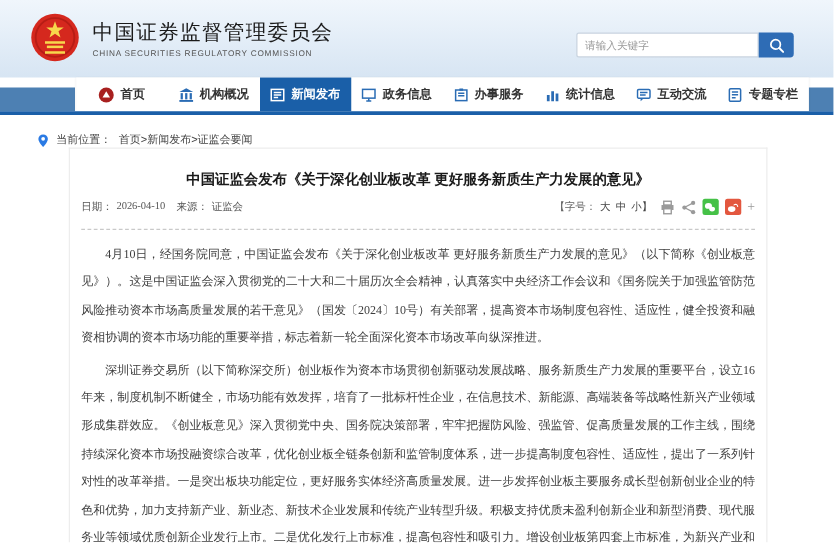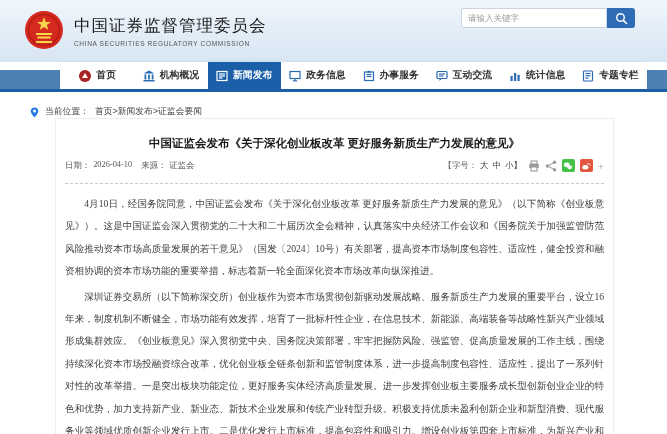--- a/index.html
+++ b/index.html
@@ -23,21 +23,21 @@
   .banner{
     height:62px;
     background:linear-gradient(180deg,var(--header-top),var(--header-bottom));
     display:flex;align-items:center;position:relative;
   }
   .brand{display:flex;align-items:center;margin-left:24px;}
   .emblem{width:40px;height:44px;flex:0 0 auto;}
   .brand-text{margin-left:10px;}
   .brand-cn{font-size:16.5px;font-weight:normal;color:#1a1a1a;letter-spacing:1px;}
   .brand-en{font-size:6.6px;color:#555;letter-spacing:0.6px;margin-top:3px;}
-  .search{position:absolute;right:32px;top:8px;display:flex;align-items:stretch;height:20px;}
+  .search{position:absolute;right:32px;top:26px;display:flex;align-items:stretch;height:20px;}
   .search input{
     width:146px;border:1px solid #c9d4e0;background:#fff;border-radius:2px 0 0 2px;
     font-size:8.5px;color:#333;padding:0 6px;outline:none;
   }
   .search input::placeholder{color:#999;}
   .search-btn{
     width:28px;background:#2e6cb5;border:none;border-radius:0 3px 3px 0;
     display:flex;align-items:center;justify-content:center;cursor:pointer;
   }
 
@@ -170,38 +170,38 @@
             <rect x="1.5" y="2" width="9" height="8.5"></rect>
               <line x1="3.5" y1="4.5" x2="8.5" y2="4.5"></line>
             <line x1="3.5" y1="6.5" x2="8.5" y2="6.5"></line>
               <rect x="4.5" y="0.8" width="3" height="1.8" fill="currentColor" stroke="none"></rect>
           </svg>
         </span>
         <span>办事服务</span>
       </div>
       <div class="nav-item">
         <span class="nico">
+          <svg viewBox="0 0 12 12" width="12" height="12" fill="currentColor">
+            <rect x="1.5" y="6" width="2.2" height="5"></rect>
+              <rect x="5" y="3" width="2.2" height="8"></rect>
+              <rect x="8.5" y="4.8" width="2.2" height="6.2"></rect>
+          </svg>
+        </span>
+        <span>统计信息</span>
+      </div>
+      <div class="nav-item">
+        <span class="nico">
           <svg viewBox="0 0 12 12" width="12" height="12" fill="none" stroke="currentColor" stroke-width="1.2">
             <rect x="1" y="1.5" width="10" height="7" rx="1"></rect>
               <polygon points="3.5,8.5 3.5,11 6,8.5" fill="currentColor" stroke="none"></polygon>
             <line x1="3" y1="4" x2="9" y2="4"></line>
               <line x1="3" y1="6" x2="7.5" y2="6"></line>
           </svg>
         </span>
         <span>互动交流</span>
-      </div>
-      <div class="nav-item">
-        <span class="nico">
-          <svg viewBox="0 0 12 12" width="12" height="12" fill="currentColor">
-            <rect x="1.5" y="6" width="2.2" height="5"></rect>
-              <rect x="5" y="3" width="2.2" height="8"></rect>
-              <rect x="8.5" y="4.8" width="2.2" height="6.2"></rect>
-          </svg>
-        </span>
-        <span>统计信息</span>
       </div>
       <div class="nav-item">
         <span class="nico">
           <svg viewBox="0 0 12 12" width="12" height="12" fill="none" stroke="currentColor" stroke-width="1.2">
             <rect x="1.5" y="1" width="9" height="10" rx="1"></rect>
               <line x1="3.5" y1="3.5" x2="8.5" y2="3.5"></line>
             <line x1="3.5" y1="5.8" x2="8.5" y2="5.8"></line>
               <line x1="3.5" y1="8.1" x2="6.5" y2="8.1"></line>
           </svg>
         </span>

